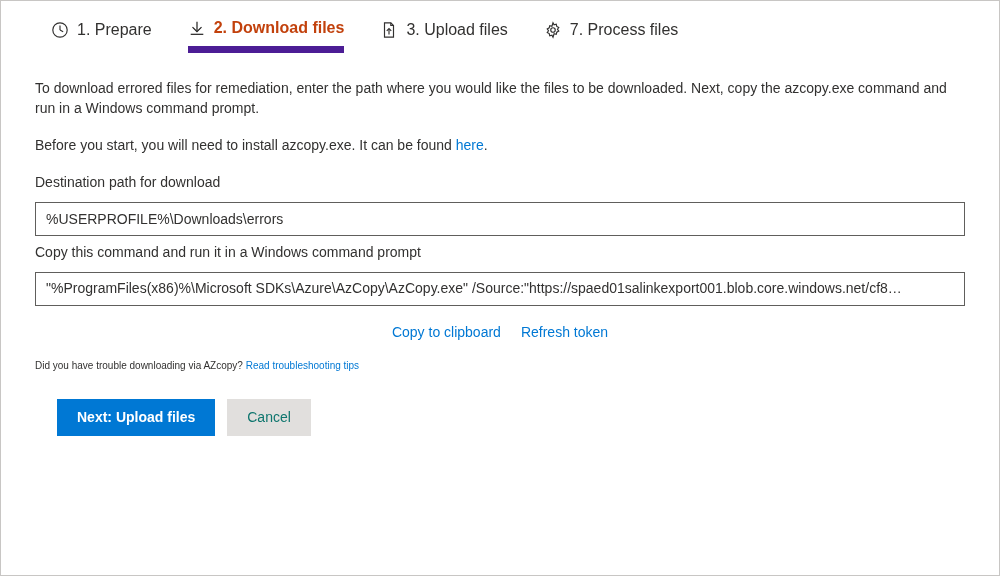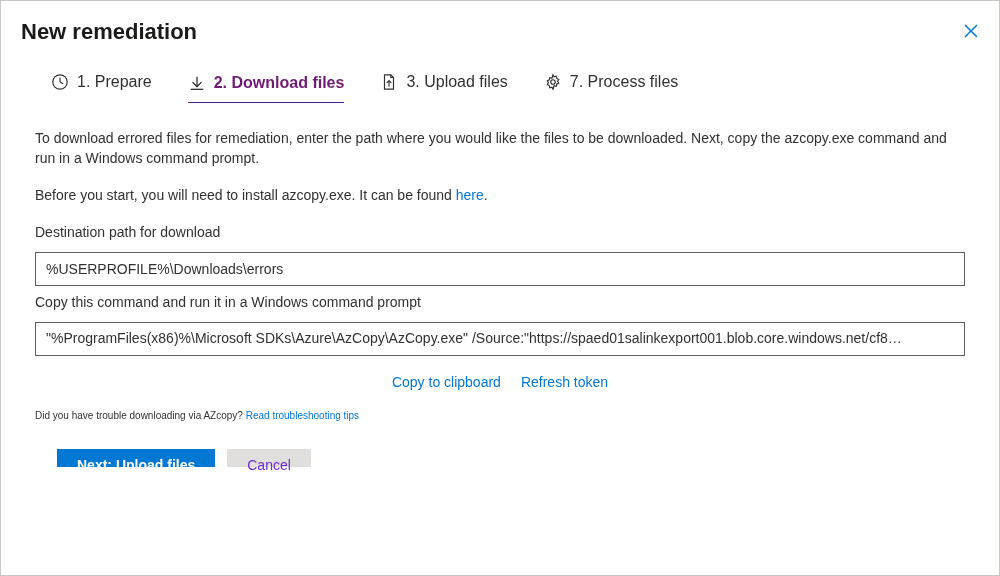--- a/index.html
+++ b/index.html
@@ -62,22 +62,22 @@
     gap: 8px;
     padding-bottom: 9px;
     cursor: pointer;
     font-size: 16px;
     font-weight: 400;
     color: #323130;
     border-bottom: 3px solid transparent;
   }
   .tab.active {
     font-weight: 600;
-    color: #701a75;
-    border-bottom: 1px solid #4c1d95;
+    color: #c2410c;
+    border-bottom: 7px solid #4c1d95;
   }
   .tab svg {
     width: 18px;
     height: 18px;
     stroke: #323130;
     fill: none;
     stroke-width: 1.3;
   }
   .tab.active svg { stroke: #1b1a19; }
   .content {
@@ -142,46 +142,37 @@
     gap: 12px;
     margin-left: 22px;
   }
   .btn {
     padding: 8px 20px;
     font-size: 14px;
     font-family: inherit;
     border: none;
     cursor: pointer;
     min-width: 80px;
-    height: 18px;
+    height: 37px;
   }
   .btn-primary {
     background: #0078d4;
     color: #fff;
     font-weight: 600;
   }
   .btn-secondary {
     background: #e1dfdd;
-    color: #6d28d9;
+    color: #0f766e;
   }
 </style>
 </head>
 <body>
 
 <div class="panel">
 
-  <div class="header">
-    <div class="title">New remediation</div>
-    <button class="close-btn">
-      <svg viewBox="0 0 16 16">
-        <line x1="2" y1="2" x2="14" y2="14"></line>
-        <line x1="14" y1="2" x2="2" y2="14"></line>
-      </svg>
-    </button>
-  </div>
 
   <div class="tabs">
     <div class="tab">
       <svg viewBox="0 0 20 20">
         <circle cx="10" cy="10" r="8"></circle>
         <line x1="10" y1="5" x2="10" y2="10"></line>
         <line x1="10" y1="10" x2="13.5" y2="12"></line>
       </svg>
       <span>1. Prepare</span>
     </div>

